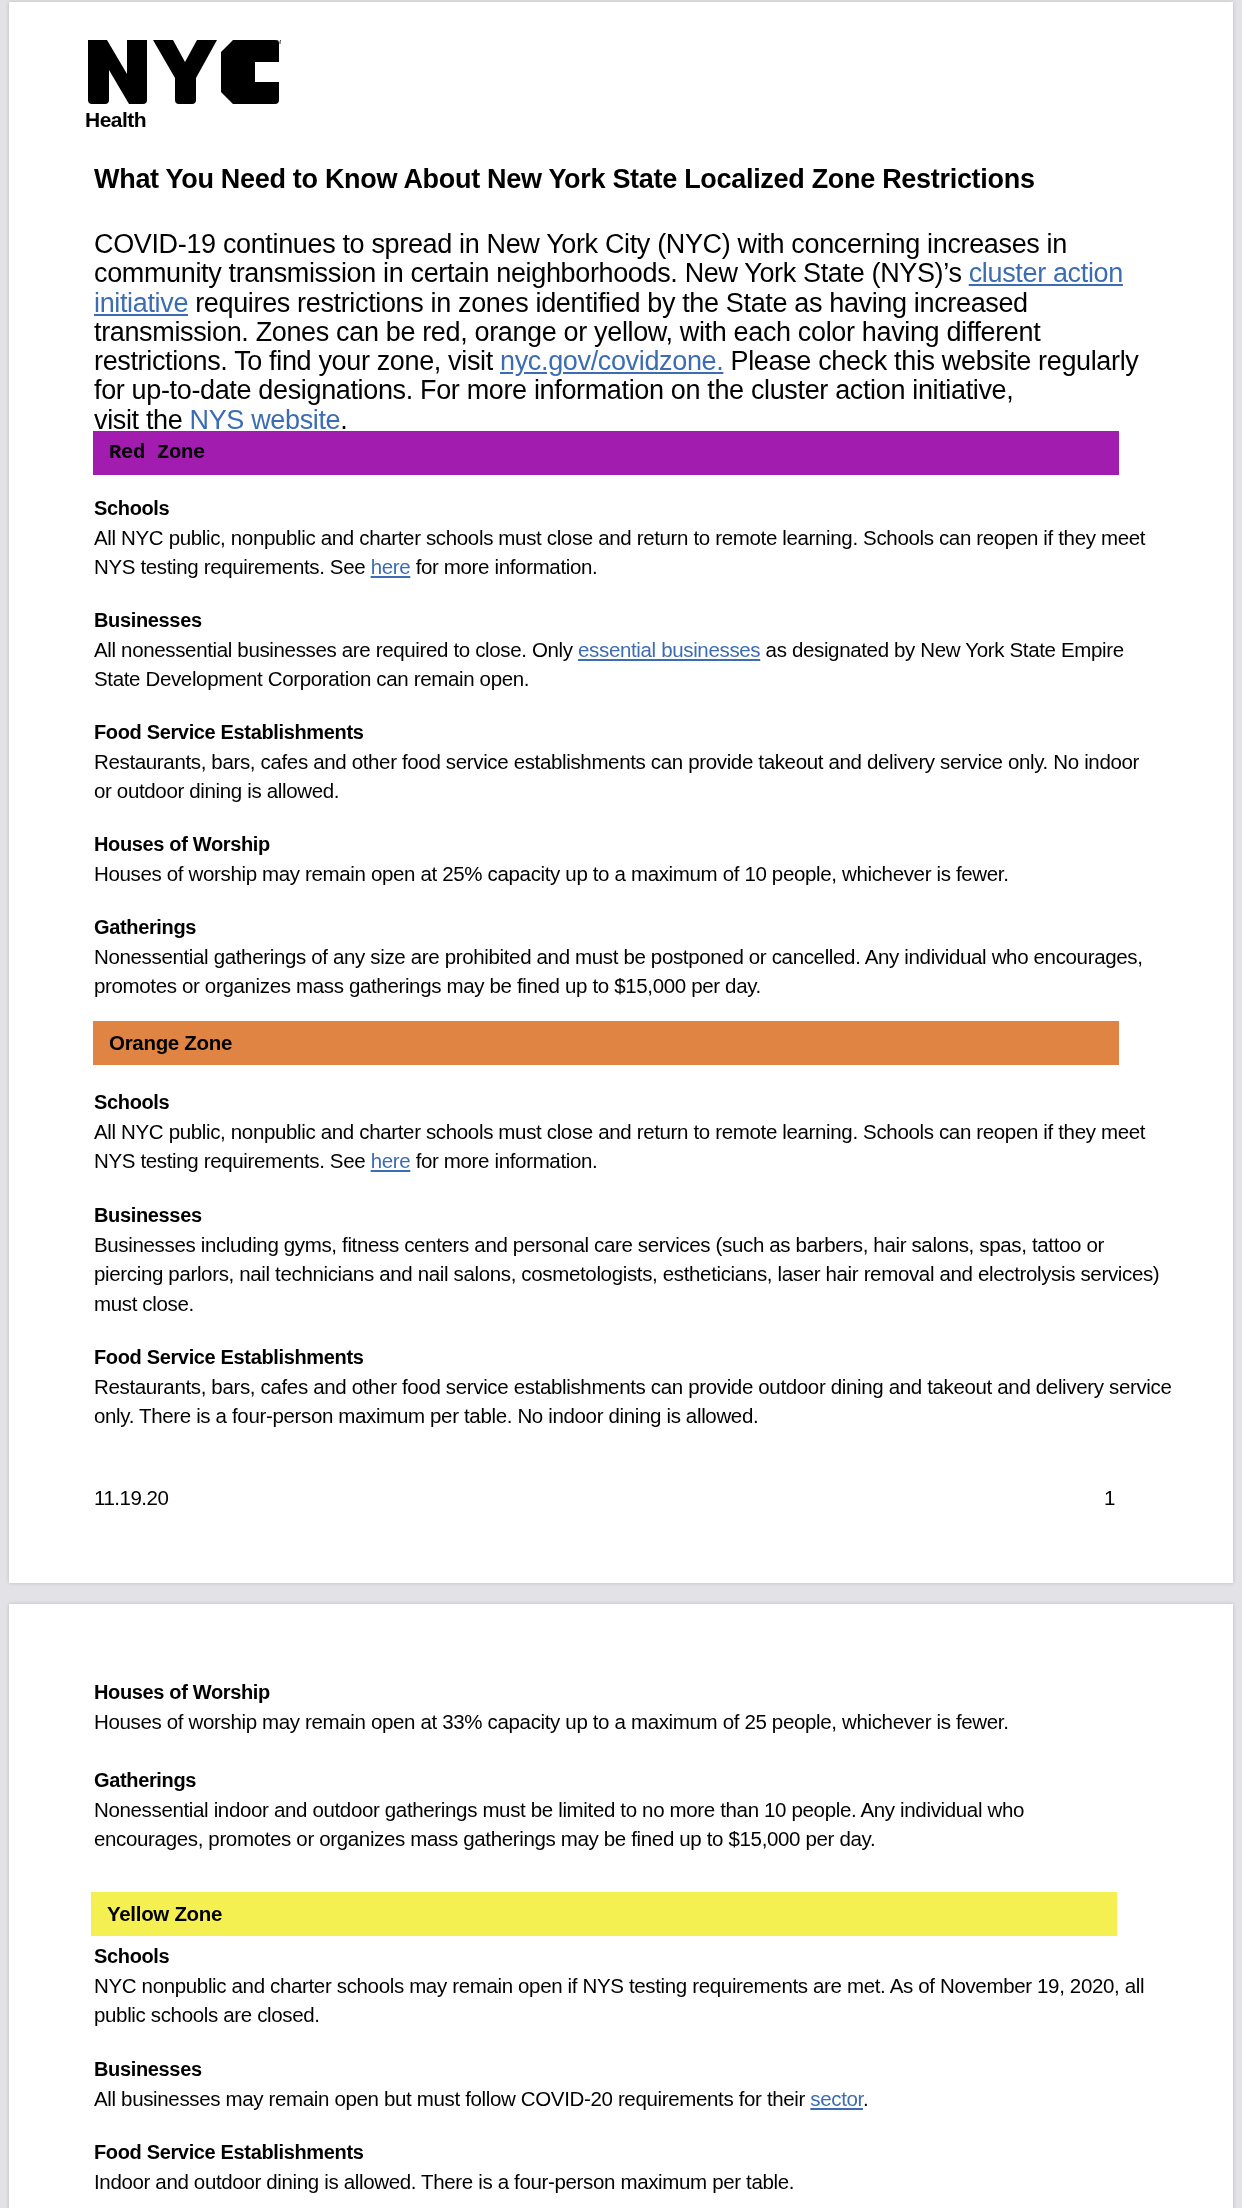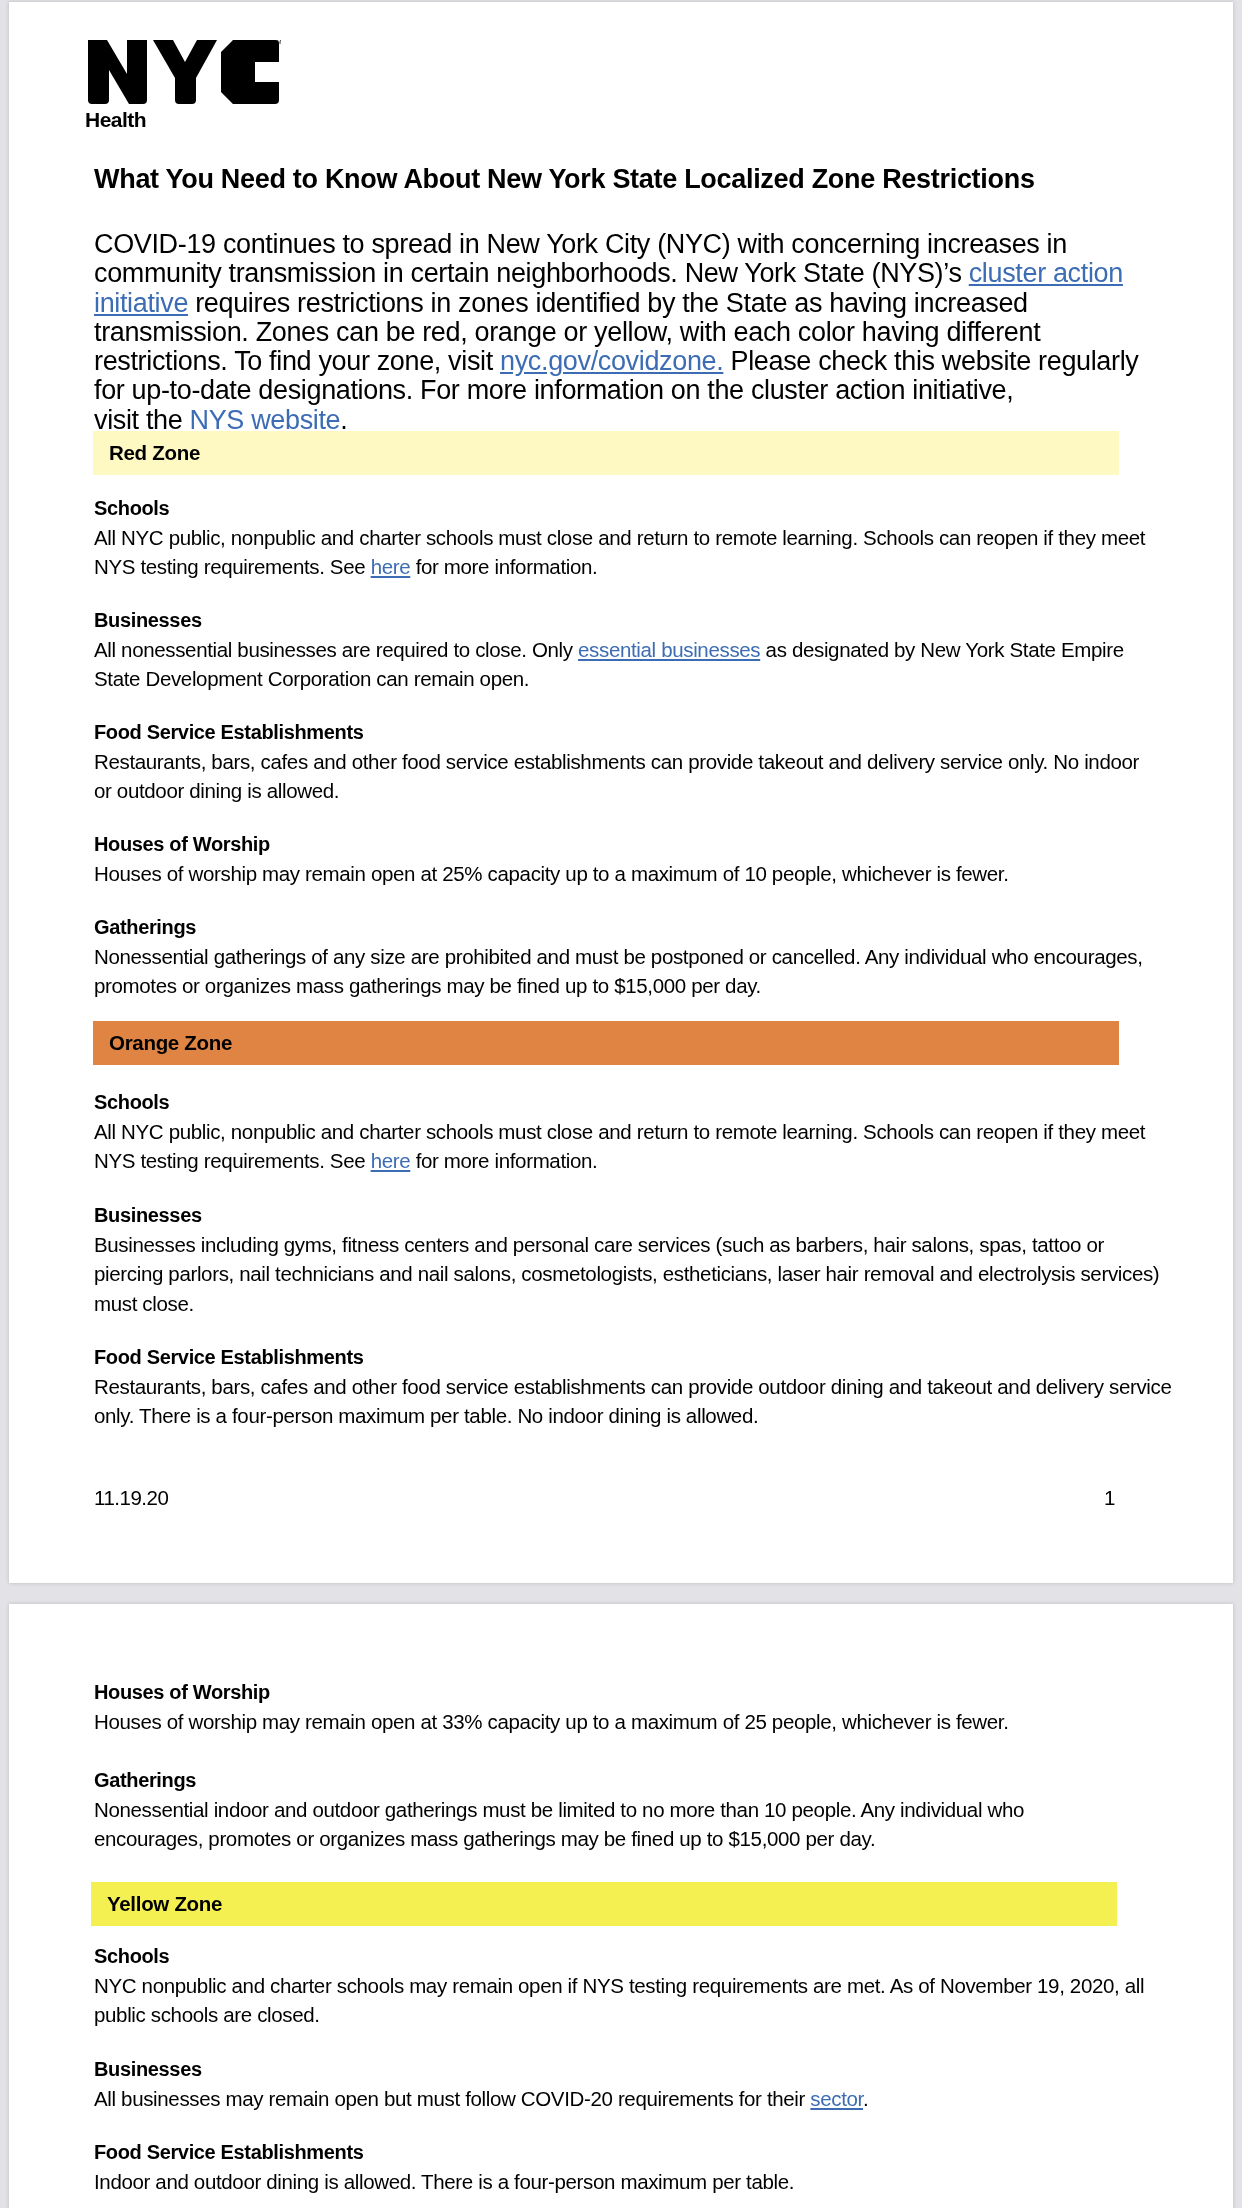--- a/index.html
+++ b/index.html
@@ -134,21 +134,21 @@
     <div class="health">Health</div>
   </div>
 
   <div class="doc-title">What You Need to Know About New York State Localized Zone Restrictions</div>
 
   <div class="para intro">
     <span>COVID-19 continues to spread in New York City (NYC) with concerning increases in community transmission in certain neighborhoods. New York State (NYS)’s </span><a class="link">cluster action initiative</a><span> requires restrictions in zones identified by the State as having increased transmission. Zones can be red, orange or yellow, with each color having different restrictions. To find your zone, visit </span><a class="link">nyc.gov/covidzone.</a><span> Please check this website regularly for up-to-date designations. For more information on the cluster action initiative,</span><br>
     <span>visit the </span><a class="link">NYS website</a><span>.</span>
   </div>
 
-  <div class="zone-bar" style="top:429px; background:#fef9c3;">
+  <div class="zone-bar" style="top:429px; background:#a21caf;font-family:Liberation Mono, monospace;">
     <div class="zone-label">Red Zone</div>
   </div>
 
   <div class="section" style="top:492px;">
     <div class="heading">Schools</div>
     <div class="body"><span>All NYC public, nonpublic and charter schools must close and return to remote learning. Schools can reopen if they meet NYS testing requirements. See </span><a class="link">here</a><span> for more information.</span></div>
   </div>
 
   <div class="section" style="top:604px;">
     <div class="heading">Businesses</div>
@@ -198,21 +198,21 @@
   <div class="section" style="top:74px;">
     <div class="heading">Houses of Worship</div>
     <div class="body">Houses of worship may remain open at 33% capacity up to a maximum of 25 people, whichever is fewer.</div>
   </div>
 
   <div class="section" style="top:162px;">
     <div class="heading">Gatherings</div>
     <div class="body" style="width:1040px;">Nonessential indoor and outdoor gatherings must be limited to no more than 10 people. Any individual who encourages, promotes or organizes mass gatherings may be fined up to $15,000 per day.</div>
   </div>
 
-  <div class="zone-bar" style="top:278px; left:82px; background:#f5f052;">
+  <div class="zone-bar" style="top:288px; left:82px; background:#f5f052;">
     <div class="zone-label">Yellow Zone</div>
   </div>
 
   <div class="section" style="top:338px;">
     <div class="heading">Schools</div>
     <div class="body" style="width:1060px;">NYC nonpublic and charter schools may remain open if NYS testing requirements are met. As of November 19, 2020, all public schools are closed.</div>
   </div>
 
   <div class="section" style="top:451px;">
     <div class="heading">Businesses</div>

